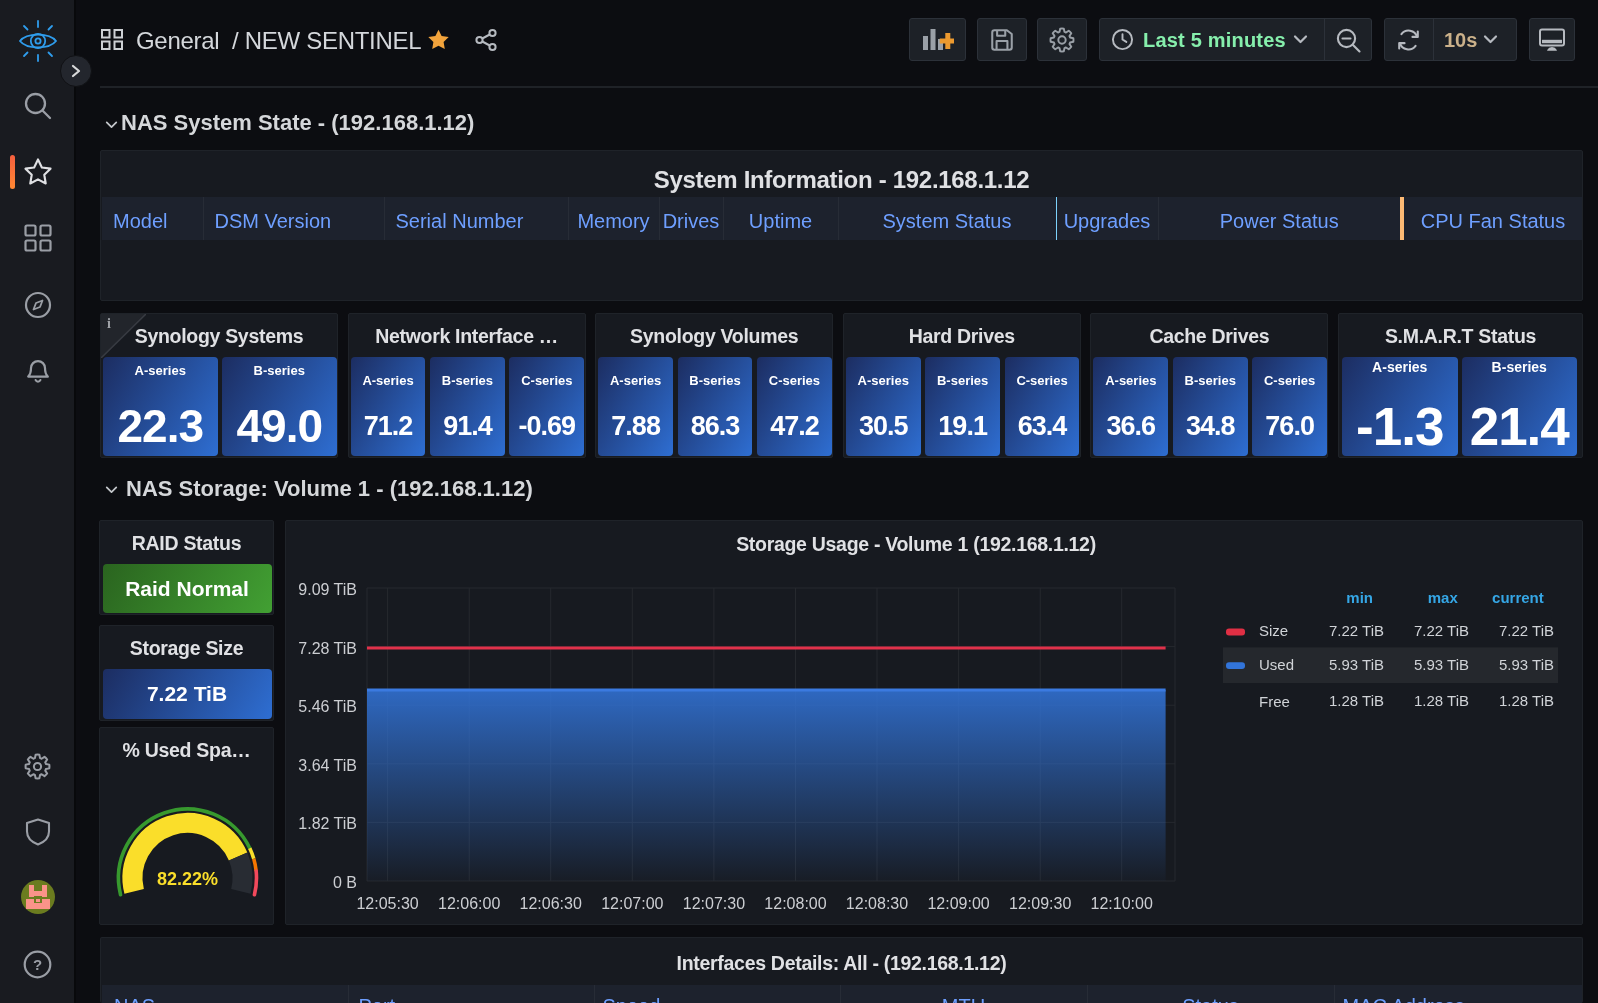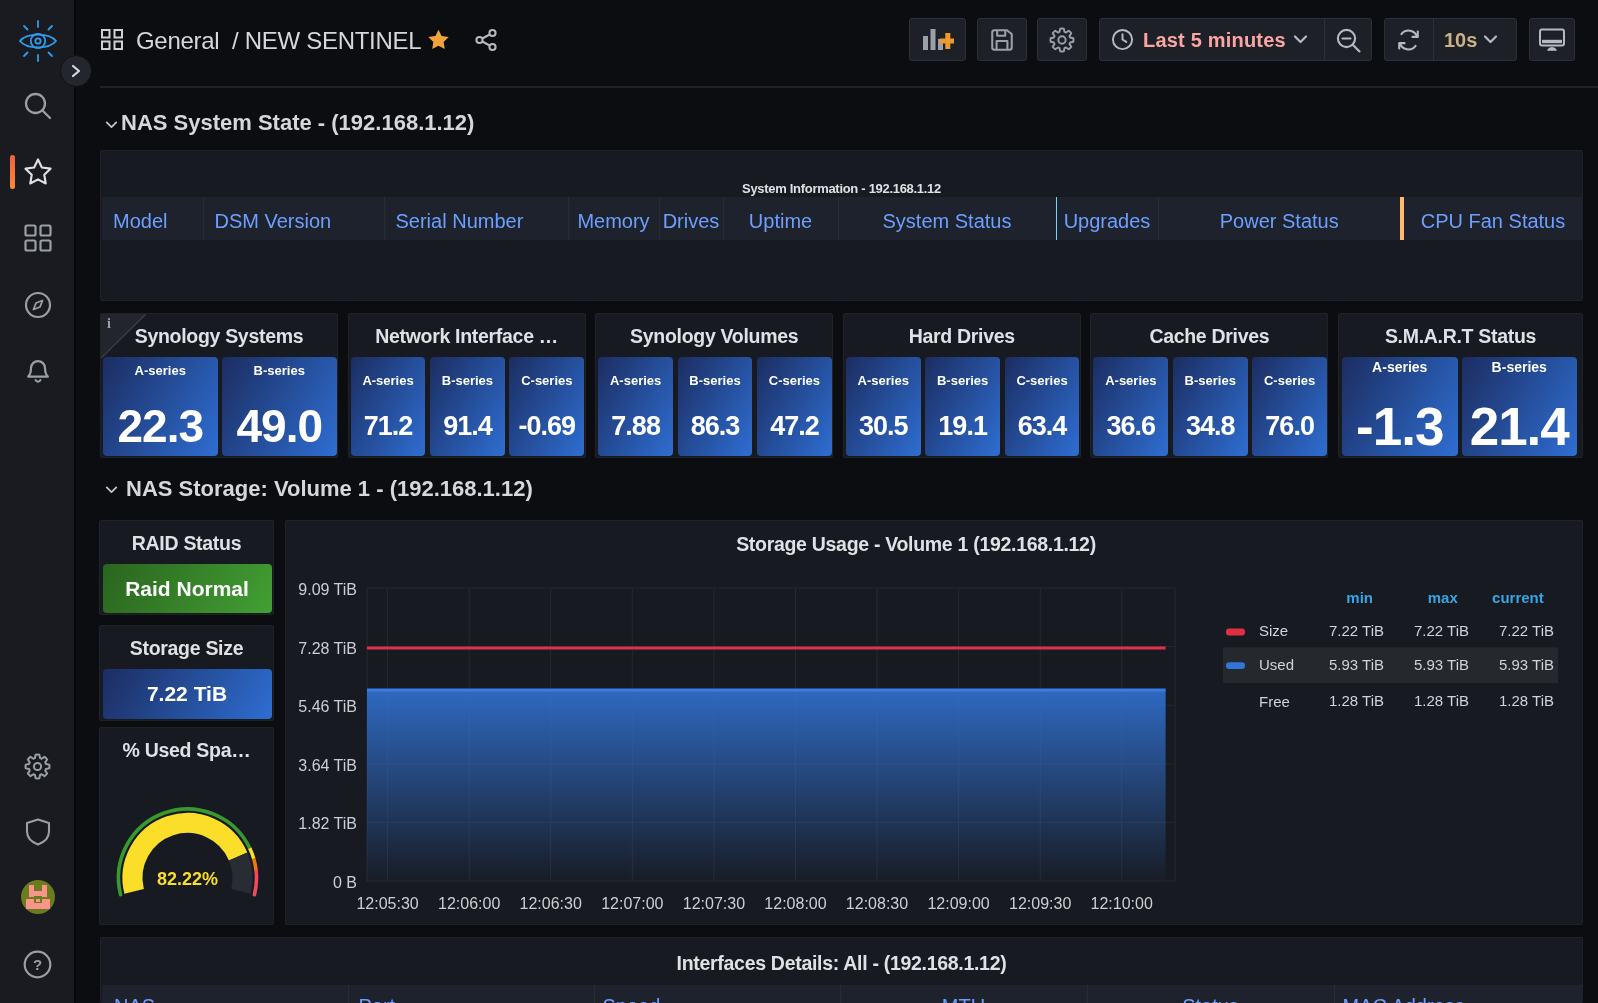--- a/index.html
+++ b/index.html
@@ -142,21 +142,21 @@
       <circle cx="12" cy="12" r="3.4"></circle>
       <path d="M22.47 10.34 A10.6 10.6 0 0 1 22.47 13.66 L19.46 14.28 A7.8 7.8 0 0 1 18.89 15.66 L20.58 18.23 A10.6 10.6 0 0 1 18.23 20.58 L15.66 18.89 A7.8 7.8 0 0 1 14.28 19.46 L13.66 22.47 A10.6 10.6 0 0 1 10.34 22.47 L9.72 19.46 A7.8 7.8 0 0 1 8.34 18.89 L5.77 20.58 A10.6 10.6 0 0 1 3.42 18.23 L5.11 15.66 A7.8 7.8 0 0 1 4.54 14.28 L1.53 13.66 A10.6 10.6 0 0 1 1.53 10.34 L4.54 9.72 A7.8 7.8 0 0 1 5.11 8.34 L3.42 5.77 A10.6 10.6 0 0 1 5.77 3.42 L8.34 5.11 A7.8 7.8 0 0 1 9.72 4.54 L10.34 1.53 A10.6 10.6 0 0 1 13.66 1.53 L14.28 4.54 A7.8 7.8 0 0 1 15.66 5.11 L18.23 3.42 A10.6 10.6 0 0 1 20.58 5.77 L18.89 8.34 A7.8 7.8 0 0 1 19.46 9.72 Z" stroke-linejoin="round"></path>
     </svg>
 
     <div class="abs" style="left:1099px;top:18px;width:273px;height:43px;background:#1d2127;border:1px solid #2c3139;border-radius:3px"></div>
     <div class="abs" style="left:1324px;top:19px;width:1px;height:41px;background:#2c3139"></div>
     <svg class="abs" style="left:1111px;top:28px" width="23" height="23" viewBox="0 0 24 24" fill="none" stroke="#b6bac0" stroke-width="2">
       <circle cx="12" cy="12" r="10"></circle>
         <path d="M12 6.5 V12 l4 2.5" stroke-linecap="round"></path>
     </svg>
-    <div class="abs" style="left:1143px;top:29px;font-size:20px;font-weight:700;color:#fca5a5;letter-spacing:.2px">Last 5 minutes</div>
+    <div class="abs" style="left:1143px;top:29px;font-size:20px;font-weight:700;color:#86efac;letter-spacing:.2px">Last 5 minutes</div>
     <svg class="abs" style="left:1293px;top:34px" width="15" height="11" viewBox="0 0 15 11" fill="none" stroke="#b6bac0" stroke-width="2.2" stroke-linecap="round" stroke-linejoin="round">
         <path d="M2 2.5 L7.5 8 L13 2.5"></path>
       </svg>
     <svg class="abs" style="left:1335px;top:27px" width="27" height="27" viewBox="0 0 27 27" fill="none" stroke="#b6bac0" stroke-width="2.1" stroke-linecap="round">
       <circle cx="11.5" cy="11.5" r="8.6"></circle>
         <line x1="18" y1="18" x2="24.5" y2="24.5"></line>
         <line x1="7.5" y1="11.5" x2="15.5" y2="11.5"></line>
     </svg>
 
     <div class="abs" style="left:1384px;top:18px;width:133px;height:43px;background:#1d2127;border:1px solid #2c3139;border-radius:3px"></div>
@@ -182,21 +182,21 @@
 
   <div id="row1">
     <svg class="abs" style="left:105px;top:120px" width="13" height="10" viewBox="0 0 15 11" fill="none" stroke="#c3c6ca" stroke-width="2" stroke-linecap="round" stroke-linejoin="round">
         <path d="M2 2.5 L7.5 8 L13 2.5"></path>
       </svg>
     <div class="rowhdr" style="left:121px;top:110px">NAS System State - (192.168.1.12)</div>
   </div>
 
   <div id="sysinfo">
     <div class="panel" style="left:100px;top:150px;width:1483px;height:151px"></div>
-    <div class="ptitle" style="left:100px;top:181px;width:1483px;font-size:13px">System Information - 192.168.1.12</div>
+    <div class="ptitle" style="left:100px;top:166px;width:1483px;font-size:24px">System Information - 192.168.1.12</div>
     <div class="abs" style="left:102px;top:197px;width:1480px;height:92px;font-size:20px">
       <table style="border-collapse:collapse;table-layout:fixed;width:1480px">
         <colgroup>
           <col style="width:101px">
             <col style="width:181px">
             <col style="width:184px">
             <col style="width:91px">
             <col style="width:64px">
             <col style="width:115px">
             <col style="width:218px">

